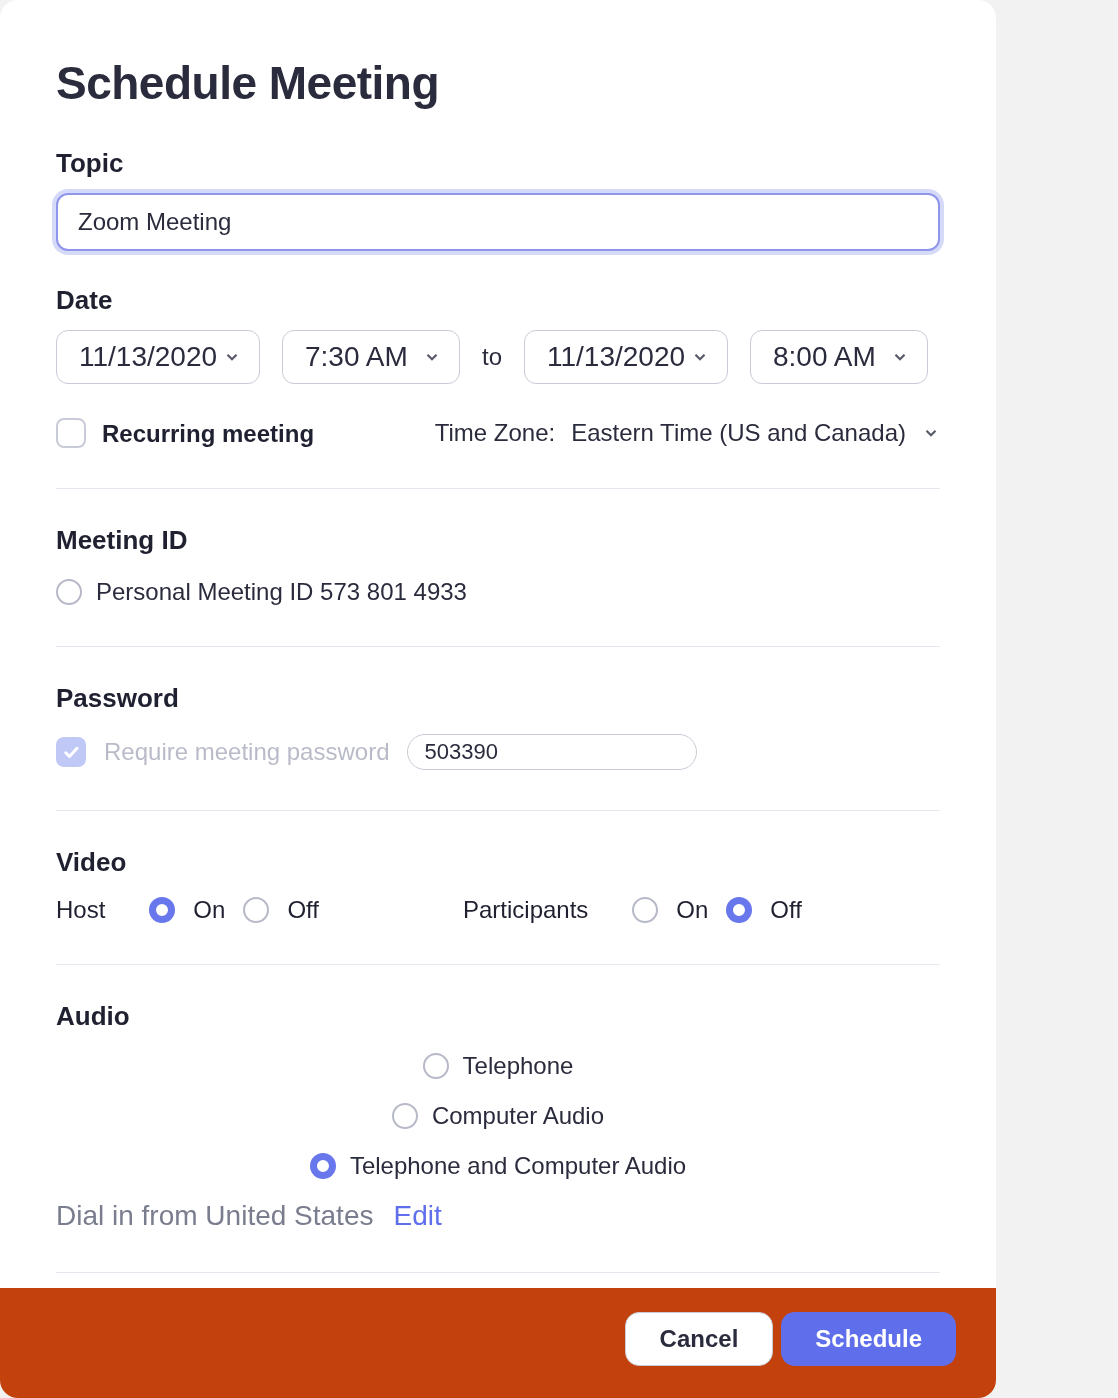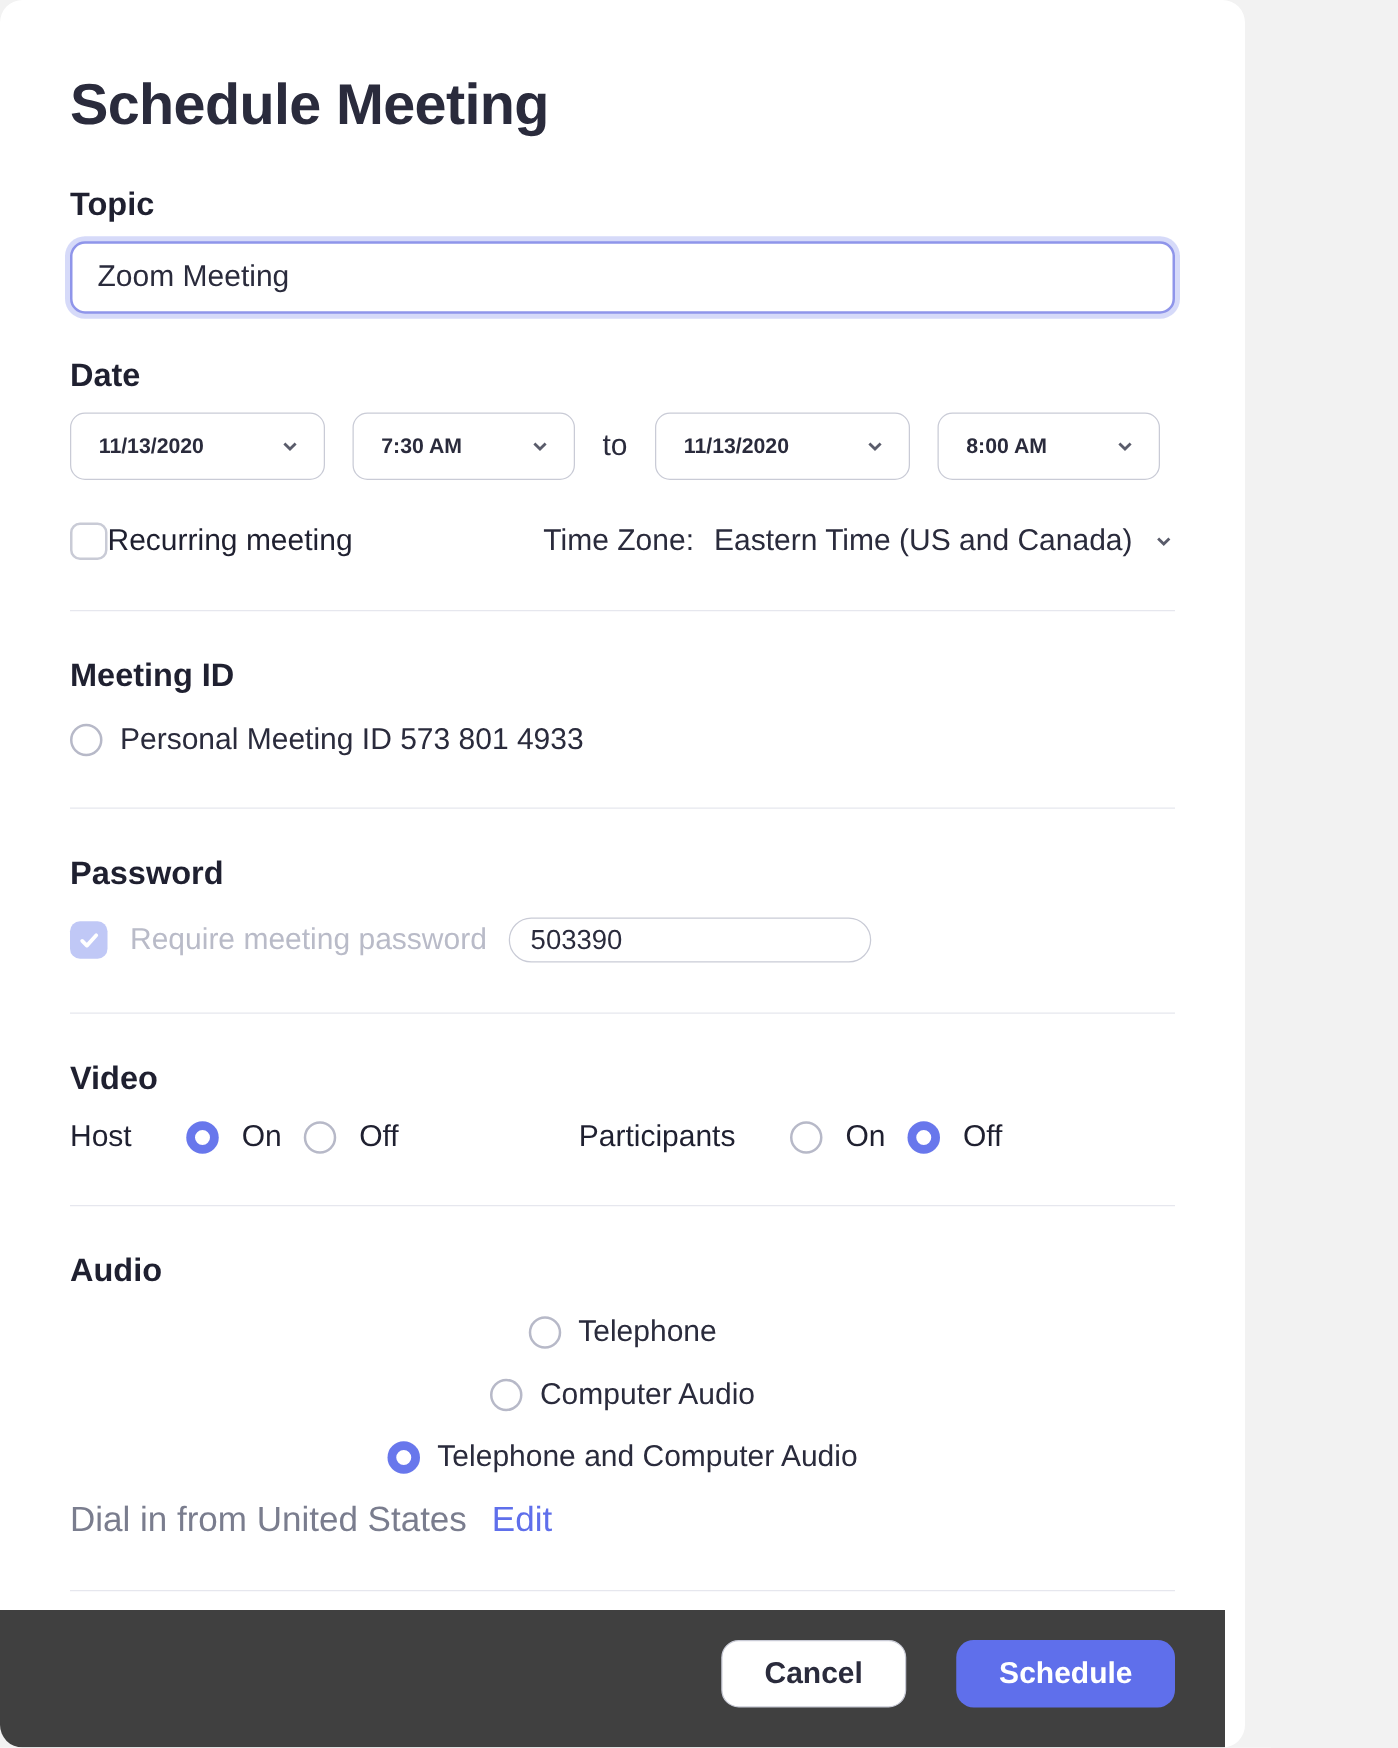--- a/index.html
+++ b/index.html
@@ -52,35 +52,36 @@
   }
   .select-box {
     height: 54px;
     border: 1px solid #c9cbd6;
     border-radius: 12px;
     background: #fff;
     display: flex;
     align-items: center;
     justify-content: space-between;
     padding: 0 18px 0 22px;
-    font-size: 17px;
-    color: #2a2b3c;
-    cursor: pointer;
-    font-weight: bold;
+    font-size: 28px;
+    color: #2a2b3c;
+    cursor: pointer;
   }
   .sel-date   { width: 204px; }
   .sel-time   { width: 178px; }
   .date-to    { font-size: 24px; color: #2a2b3c; }
   .chev {
     width: 18px; height: 18px; flex: none;
   }
   .chev svg { display: block; }
   .row-flex {
     display: flex;
-    align-items: center;
+    align-items: flex-end;
+    gap: 16px;
+    font-weight: bold;
   }
   .recurring-row {
     display: flex;
     align-items: center;
     justify-content: space-between;
     margin-top: 34px;
     font-size: 24px;
   }
   .chk-empty {
     width: 30px; height: 30px;
@@ -178,26 +179,26 @@
     display: flex;
     align-items: flex-start;
     gap: 20px;
     margin-top: 20px;
     font-size: 28px;
     color: #7a7d8e;
   }
   .edit-link { color: #5f6feb; cursor: pointer; }
   .footer {
     position: absolute;
-    left: 0; right: 16px; bottom: 0;
+    left: 0; right: 0; bottom: 0;
     padding: 24px 40px 32px 40px;
     display: flex;
     justify-content: flex-end;
-    gap: 40px;
-    background: #404040;
+    gap: 8px;
+    background: #c2410c;
   }
   .btn {
     height: 54px;
     border-radius: 14px;
     padding: 0 34px;
     font-size: 24px;
     font-weight: 600;
     cursor: pointer;
     display: inline-flex;
     align-items: center;

